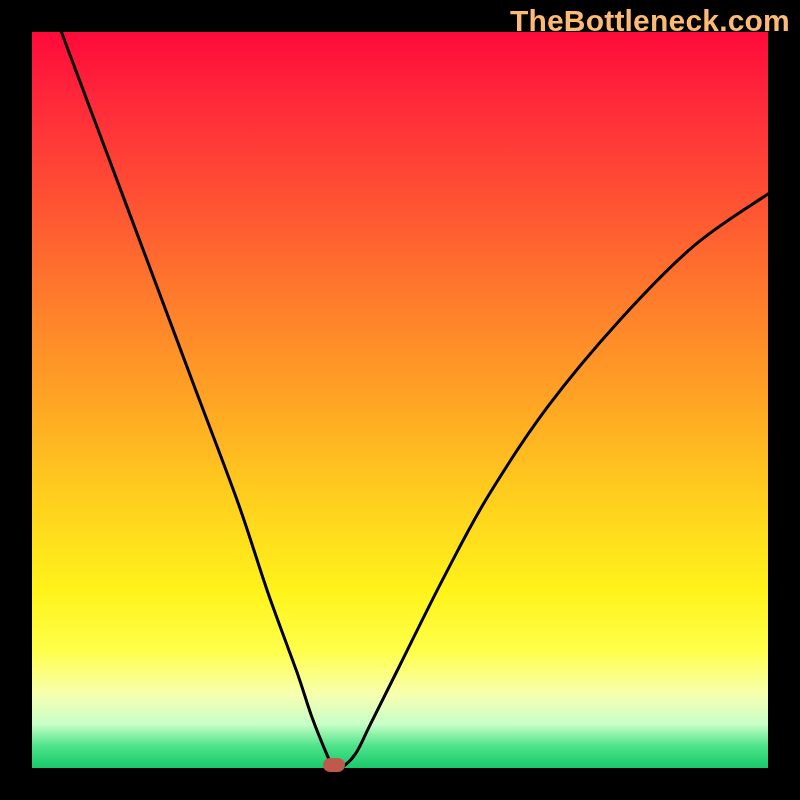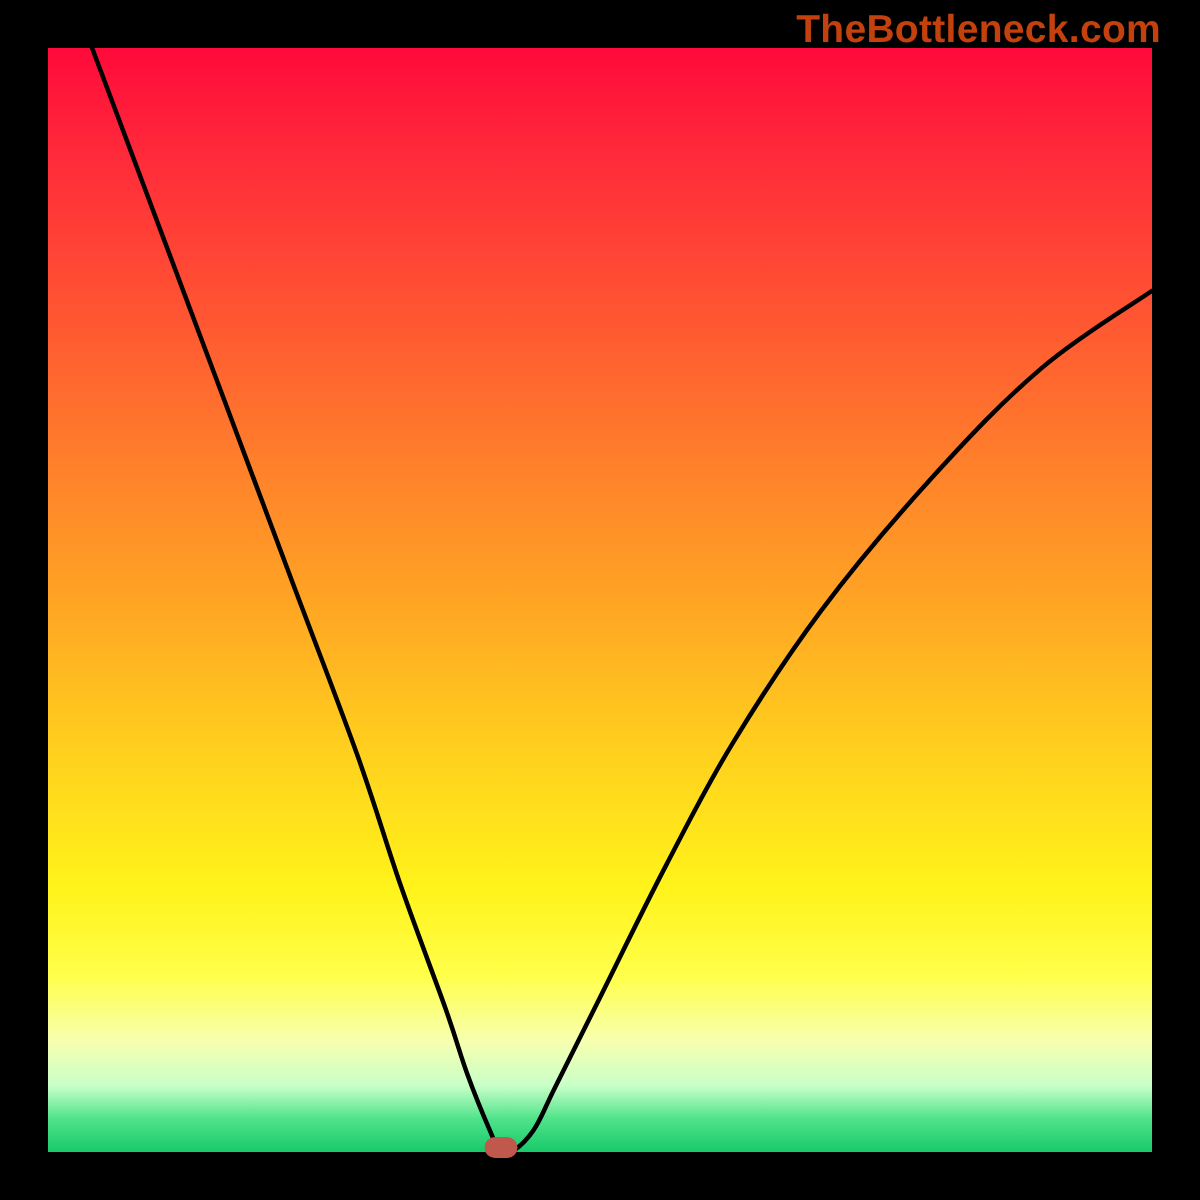--- a/index.html
+++ b/index.html
@@ -36,23 +36,23 @@
       #ffff4a 84%,
       #f7ffb0 90%,
       #c8ffc8 94%,
       #4fe38a 97%,
       #18c96a 100%
     );
   }
   .watermark {
     position: absolute;
     top: 4px;
-    right: 26px;
-    color: #c2410c;
-    font-size: 26px;
+    right: 10px;
+    color: #fdba74;
+    font-size: 30px;
     font-weight: 600;
     letter-spacing: 0.2px;
     user-select: none;
   }
   svg.curve {
     position: absolute;
     top: 0;
     left: 0;
     width: 736px;
     height: 736px;

